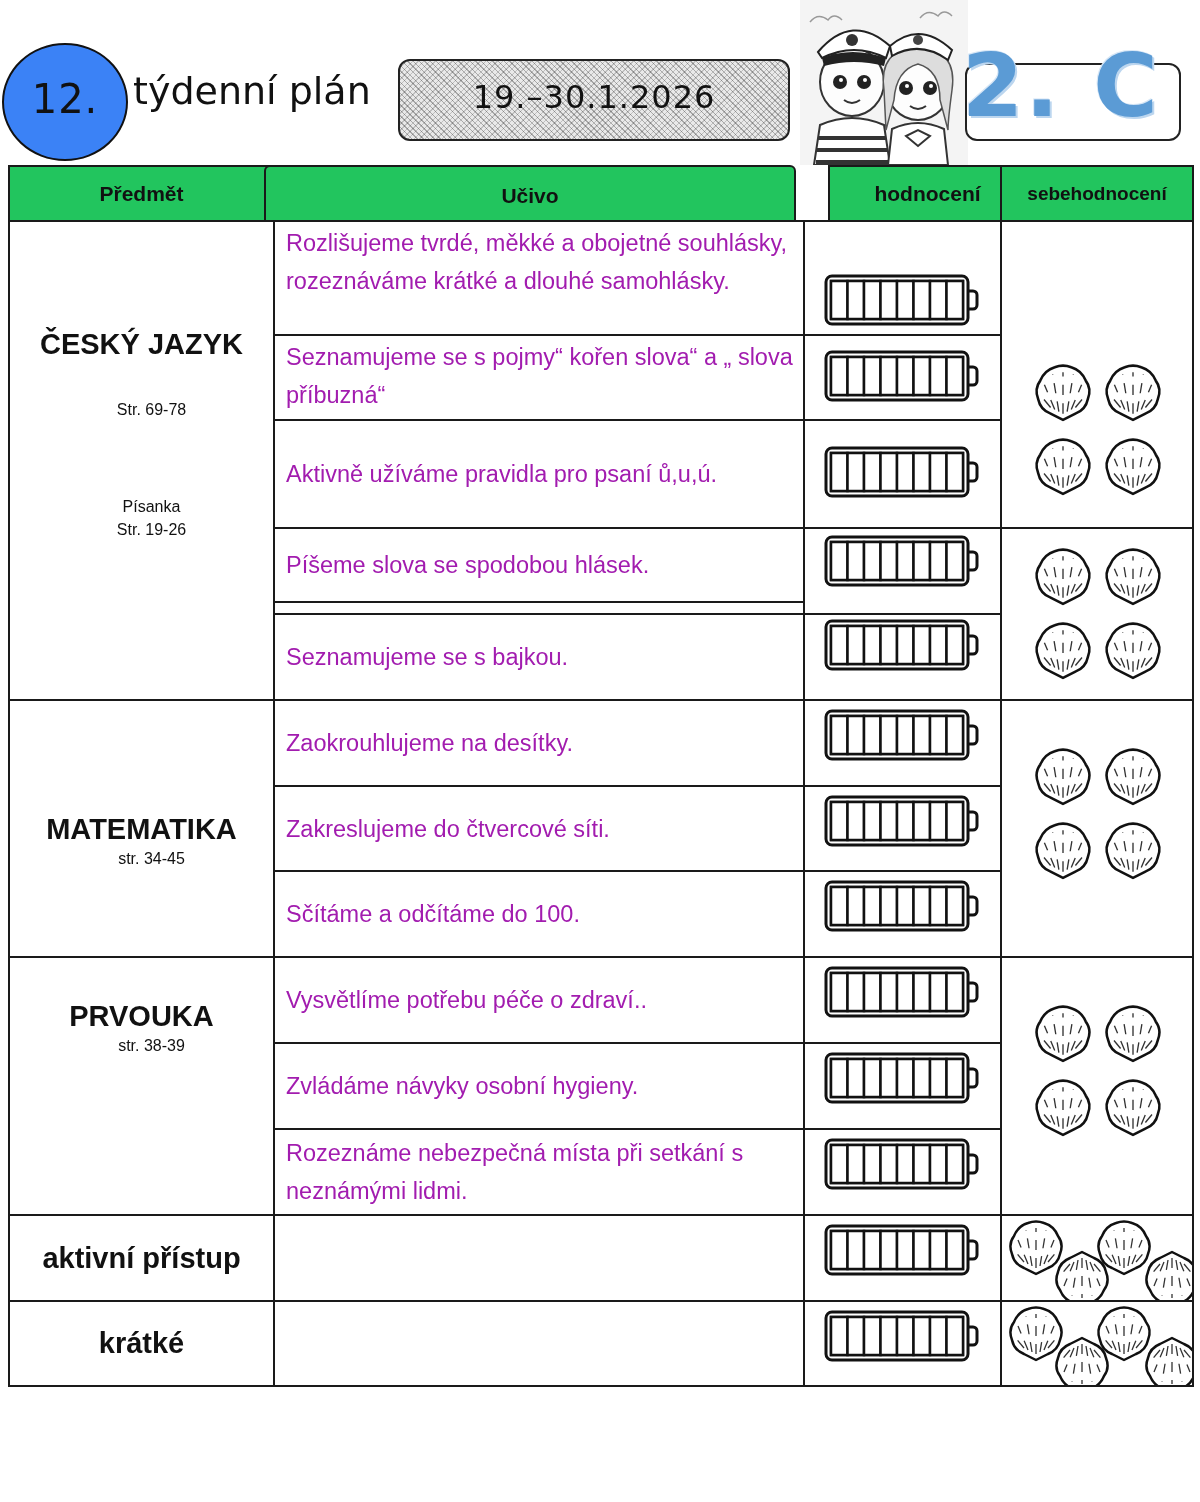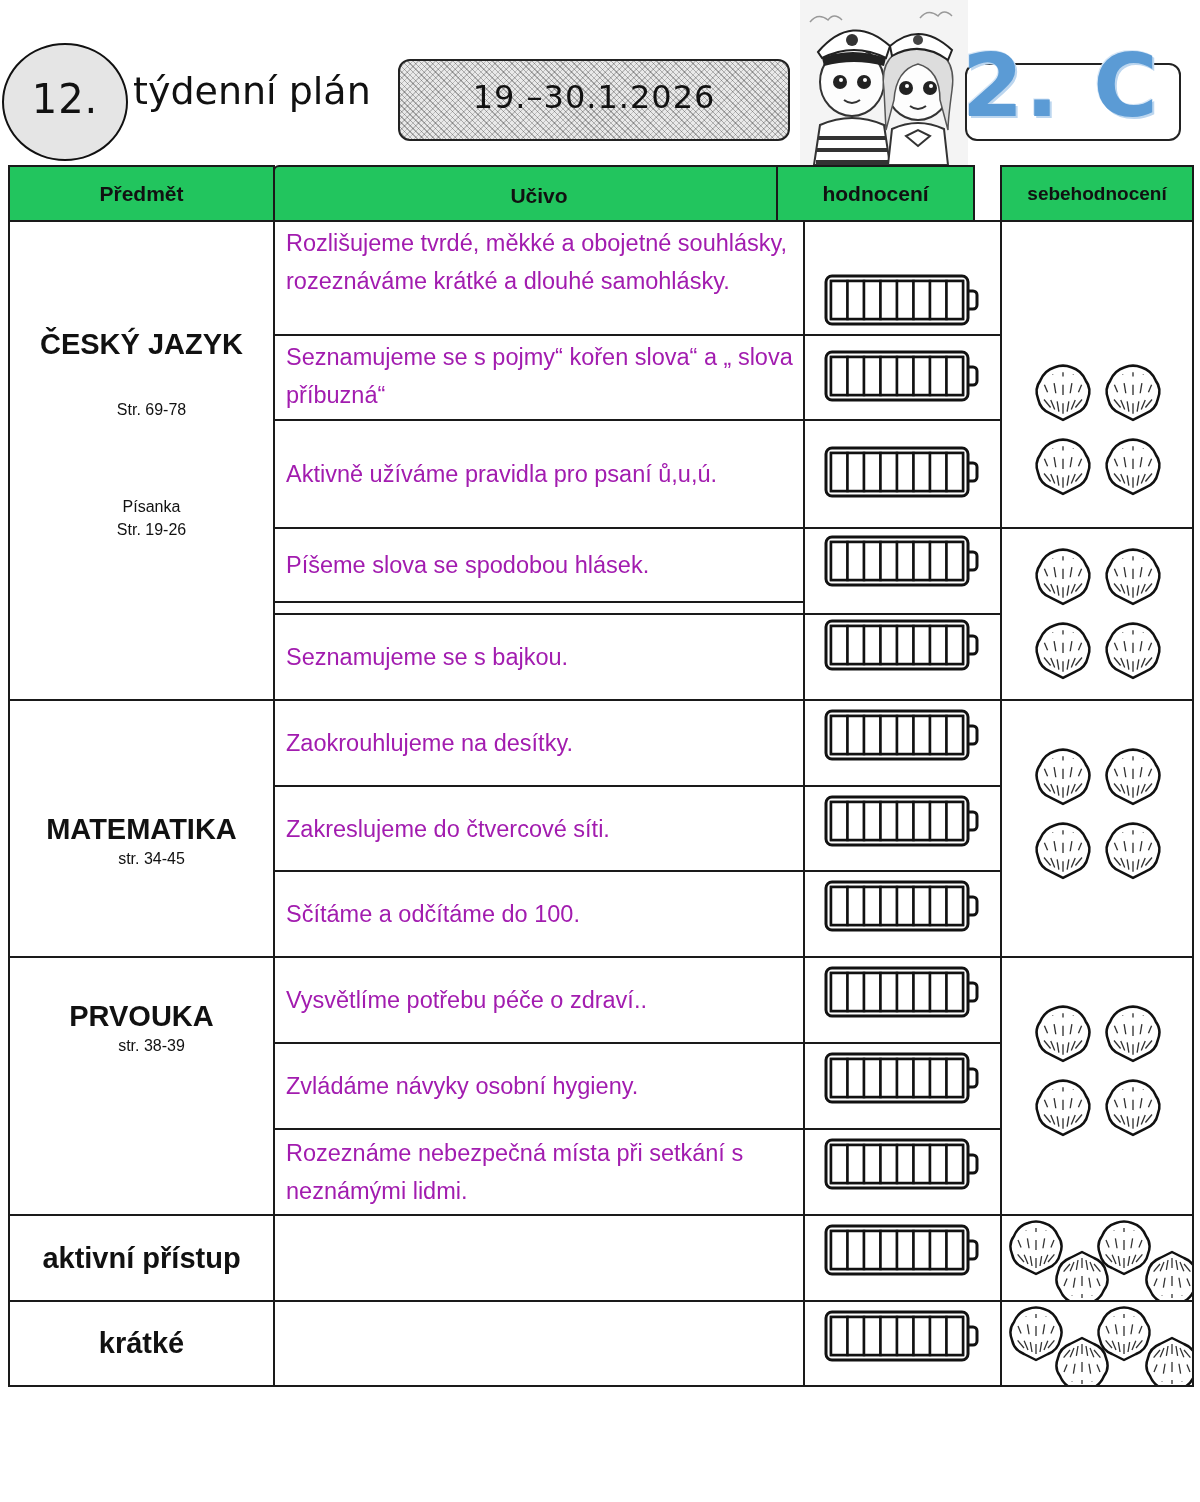--- a/index.html
+++ b/index.html
@@ -6,21 +6,21 @@
   html, body { width: 1200px; height: 1502px; background: #ffffff; overflow: hidden; }
   body { position: relative; font-family: "DejaVu Sans", "Liberation Sans", sans-serif; color: #111; }
 
   .abs { position: absolute; }
 
   
   #week-circle {
     left: 2px; top: 43px; width: 126px; height: 118px;
     border: 2px solid #111; border-radius: 50%;
     display: flex; align-items: center; justify-content: center;
-    background: #e5e5e5;
+    background: #3b82f6;
   }
   #week-circle span { font-size: 40px; letter-spacing: 1px; margin-top: -6px; }
   #plan-title { left: 133px; top: 72px; font-size: 38px; line-height: 1; }
   #date-box {
     left: 398px; top: 59px; width: 392px; height: 82px;
     border: 2px solid #222; border-radius: 12px;
     background-color: #e9e9e9;
     background-image:
       repeating-linear-gradient(45deg, rgba(0,0,0,0.28) 0 1px, transparent 1px 4px),
       repeating-linear-gradient(-45deg, rgba(0,0,0,0.18) 0 1px, transparent 1px 4px);
@@ -103,22 +103,22 @@
     <path d="M110 106 q8 6 16 0" fill="none" stroke="#333" stroke-width="2"></path>
     <path d="M88 165 l4 -36 q26 -12 52 0 l4 36 z" fill="#fff" stroke="#333" stroke-width="2"></path>
     <path d="M106 136 l12 10 l12 -10 l-12 -6 z" fill="#fff" stroke="#333" stroke-width="2"></path>
   </svg>
 </div>
 
 <div id="class-box" class="abs"></div>
 <div id="class-label" class="abs">2. C</div>
 
 <div class="cell hdr" style="left:8px;top:165px;width:267px;height:57px;">Předmět</div>
-<div class="cell hdr" style="left:273px;top:165px;width:532px;height:61px;border-radius:6px;">Učivo</div>
-<div class="cell hdr" style="left:776px;top:165px;width:199px;height:57px;">hodnocení</div>
+<div class="cell hdr" style="left:264px;top:165px;width:532px;height:61px;border-radius:6px;">Učivo</div>
+<div class="cell hdr" style="left:828px;top:165px;width:199px;height:57px;">hodnocení</div>
 <div class="cell hdr small" style="left:1000px;top:165px;width:194px;height:57px;">sebehodnocení</div>
 
 <div class="cell subject" style="left:8px;top:220px;width:267px;height:481px;">
   <div class="subj-name" style="margin-top:106px;">ČESKÝ JAZYK</div>
   <div class="subj-page" style="margin-top:40px;">Str. 69-78</div>
   <div class="subj-page" style="margin-top:79px;">Písanka</div>
   <div class="subj-page" style="margin-top:5px;">Str. 19-26</div>
 </div>
 
 <div class="cell subject" style="left:8px;top:699px;width:267px;height:259px;">

